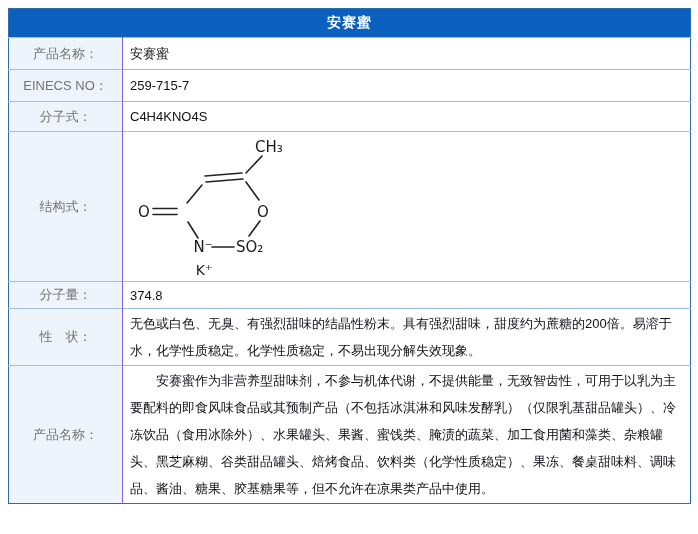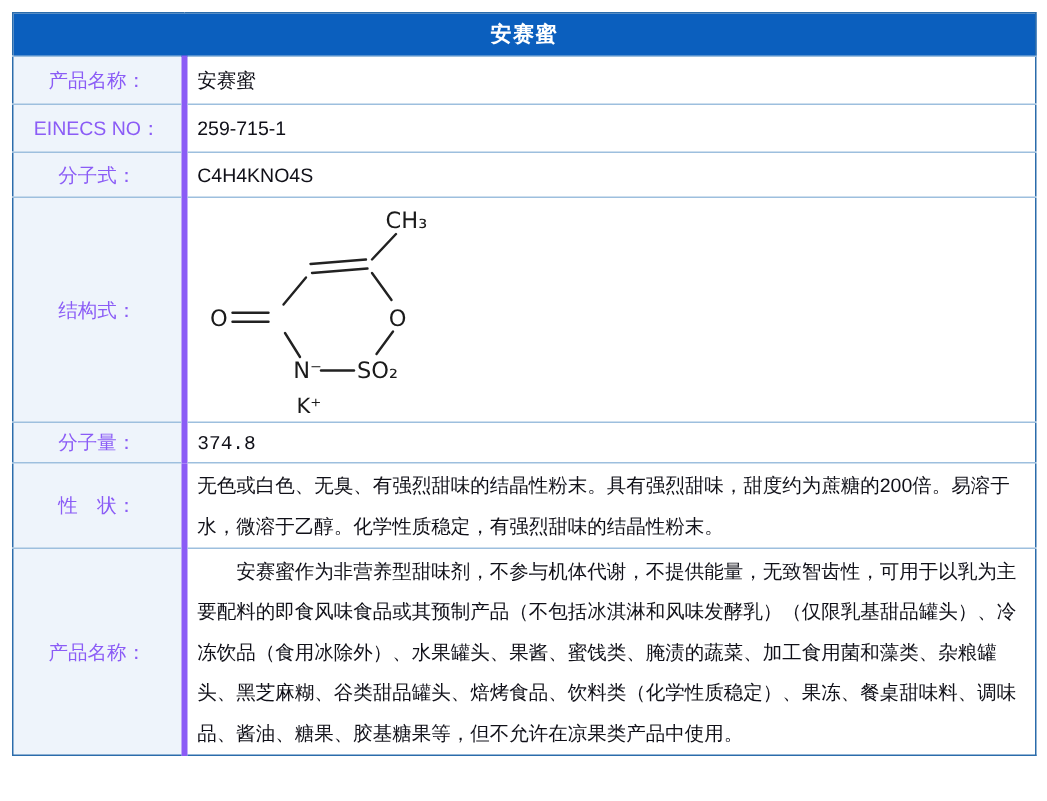--- a/index.html
+++ b/index.html
@@ -28,37 +28,37 @@
     text-align: center;
     height: 26px;
     letter-spacing: 1px;
   }
   td.lbl {
     background: #eef4fb;
     width: 114px;
     text-align: center;
     vertical-align: middle;
     font-size: 13px;
-    color: #8b5cf6;
-    border-right: 4px solid #8b5cf6;
+    color: #737373;
+    border-right: 1px solid #8b5cf6;
     border-top: 1px solid #9dbfde;
     padding: 0 2px;
   }
   td.val {
     background: #ffffff;
     vertical-align: middle;
     font-size: 13px;
     color: #101018;
     border-top: 1px solid #9dbfde;
     padding: 2px 7px;
   }
   tr.r-short  { height: 32px; }
   tr.r-mol    { height: 30px; margin-top: 39px; }
   tr.r-struct { height: 149px; }
-  tr.r-mw     { height: 27px; font-family: Liberation Mono, monospace; }
+  tr.r-mw     { height: 27px; }
   tr.r-xing   { height: 55px; }
   tr.r-use    { height: 135px; }
   td.multiline {
     line-height: 27px;
     vertical-align: middle;
     padding-top: 1px;
     padding-bottom: 1px;
   }
   svg.structure {
     display: block;
@@ -91,21 +91,21 @@
       </tr>
 
       <tr class="r-short">
         <td class="lbl">产品名称：</td>
         <td class="val">安赛蜜</td>
       </tr>
 
 
       <tr class="r-short">
         <td class="lbl">EINECS NO：</td>
-        <td class="val">259-715-1</td>
+        <td class="val">259-715-7</td>
       </tr>
 
       <tr class="r-mol">
         <td class="lbl">分子式：</td>
         <td class="val">C4H4KNO4S</td>
       </tr>
 
       <tr class="r-struct">
         <td class="lbl">结构式：</td>
         <td class="val">
@@ -139,21 +139,21 @@
         </td>
       </tr>
 
       <tr class="r-mw">
         <td class="lbl">分子量：</td>
         <td class="val">374.8</td>
       </tr>
 
       <tr class="r-xing">
         <td class="lbl">性　状：</td>
-        <td class="val multiline">无色或白色、无臭、有强烈甜味的结晶性粉末。具有强烈甜味，甜度约为蔗糖的200倍。易溶于水，微溶于乙醇。化学性质稳定，有强烈甜味的结晶性粉末。</td>
+        <td class="val multiline">无色或白色、无臭、有强烈甜味的结晶性粉末。具有强烈甜味，甜度约为蔗糖的200倍。易溶于水，化学性质稳定。化学性质稳定，不易出现分解失效现象。</td>
       </tr>
 
       <tr class="r-use">
         <td class="lbl">产品名称：</td>
         <td class="val multiline">　　安赛蜜作为非营养型甜味剂，不参与机体代谢，不提供能量，无致智齿性，可用于以乳为主要配料的即食风味食品或其预制产品（不包括冰淇淋和风味发酵乳）（仅限乳基甜品罐头）、冷冻饮品（食用冰除外）、水果罐头、果酱、蜜饯类、腌渍的蔬菜、加工食用菌和藻类、杂粮罐头、黑芝麻糊、谷类甜品罐头、焙烤食品、饮料类（化学性质稳定）、果冻、餐桌甜味料、调味品、酱油、糖果、胶基糖果等，但不允许在凉果类产品中使用。</td>
       </tr>
     </tbody>
   </table>
 </div>
 

